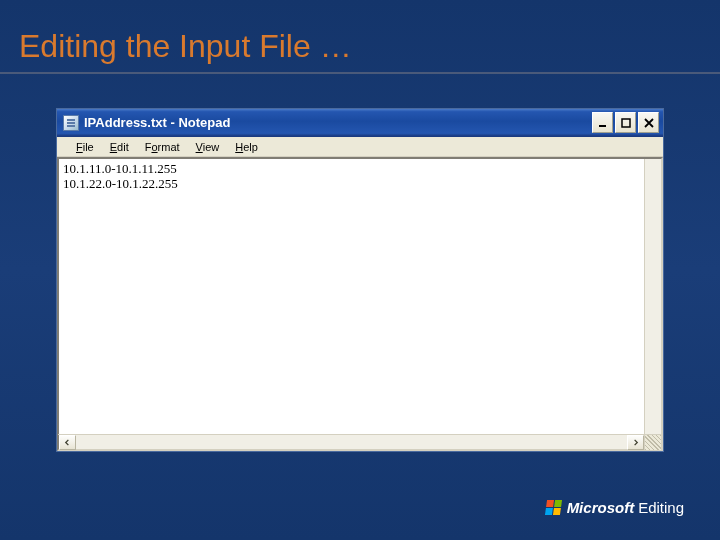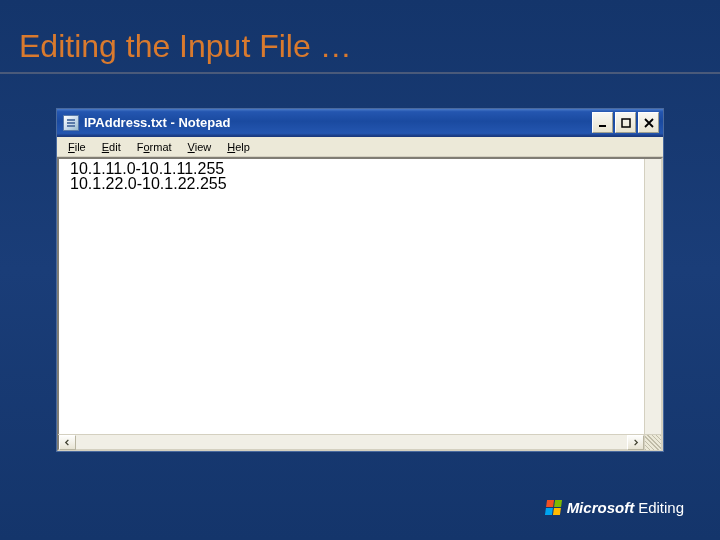--- a/index.html
+++ b/index.html
@@ -86,41 +86,41 @@
       font-size: 10px;
       color: #000;
       cursor: default;
     }
     .win-btn svg { width: 10px; height: 10px; }
     .menubar {
       height: 20px;
       background: #ece9d8;
       display: flex;
       align-items: center;
-      padding: 0 4px;
+      padding: 0 12px;
       gap: 2px;
       border-bottom: 1px solid #d4d0c0;
     }
     .menu-item {
       padding: 1px 7px;
       font-size: 11px;
       cursor: default;
     }
     .menu-item span.ul { text-decoration: underline; }
     .text-area-wrap {
       position: relative;
       height: calc(100% - 28px - 20px - 17px);
       background: #fff;
       border: 2px inset #d4d0c0;
       border-bottom: none;
     }
     .text-content {
-      padding: 2px 11px;
-      font-family: Liberation Sans, sans-serif;
-      font-size: 16px;
+      padding: 2px 4px;
+      font-family: Liberation Serif, serif;
+      font-size: 13px;
       line-height: 15px;
       white-space: pre;
       color: #000;
     }
     .scrollbar-vert {
       position: absolute;
       right: 0;
       top: 0;
       bottom: 0;
       width: 17px;

